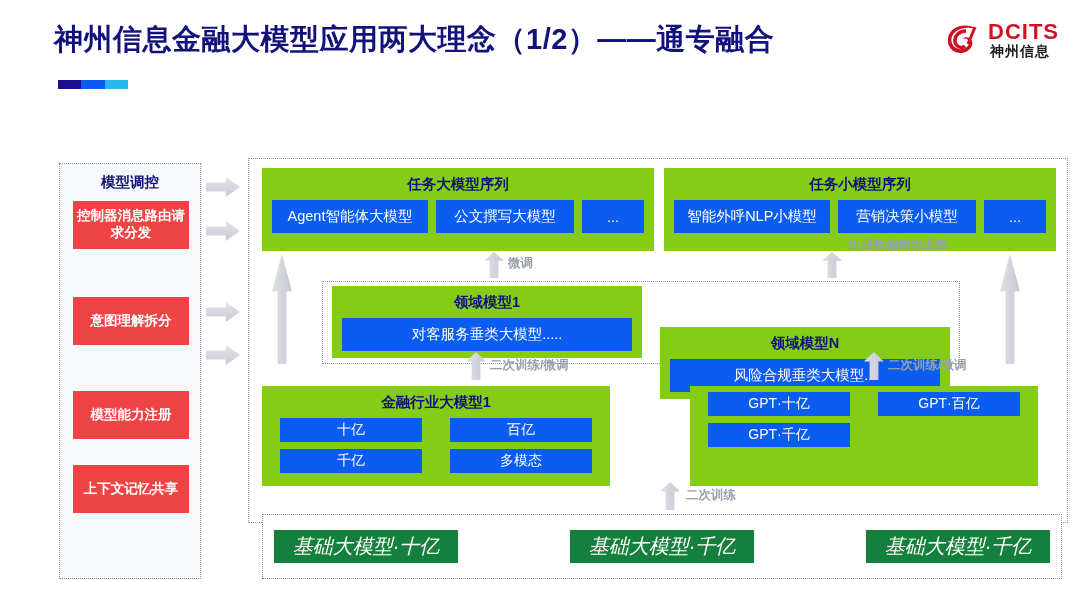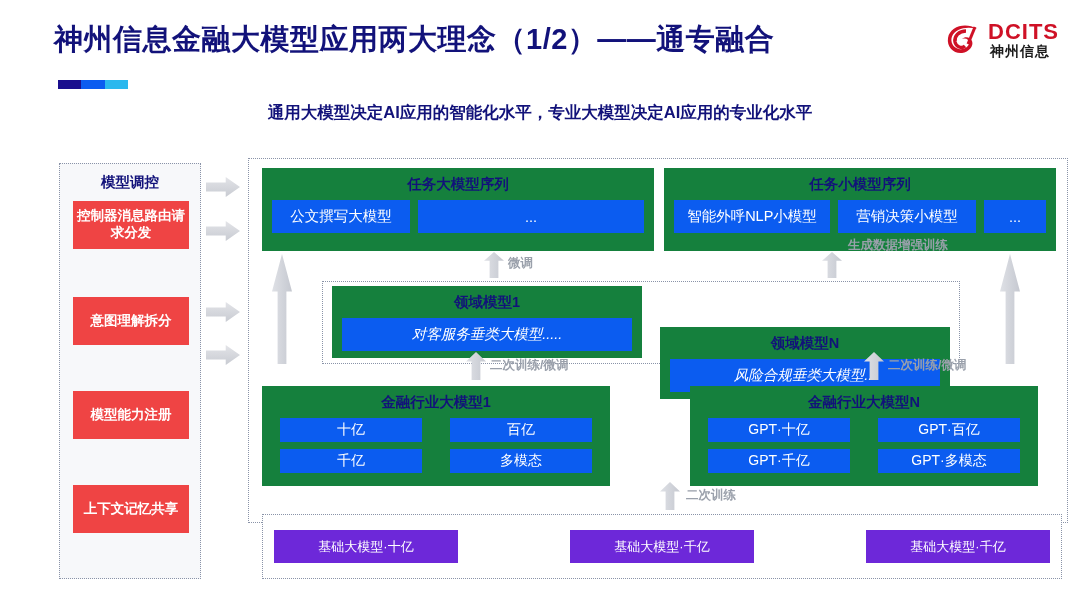--- a/index.html
+++ b/index.html
@@ -57,21 +57,21 @@
   .side-btn {
     position: absolute; left: 13px; width: 116px;
     background: #ef4444; color: #fff;
     font-size: 13.5px; font-weight: bold;
     display: flex; align-items: center; justify-content: center;
     text-align: center; line-height: 1.25; padding: 0 4px;
   }
   .sb0 { top: 37px;  height: 48px; }
   .sb1 { top: 133px; height: 48px; }
   .sb2 { top: 227px; height: 48px; }
-  .sb3 { top: 321px; height: 48px; }
+  .sb3 { top: 301px; height: 48px; }
 
   
   .arrow-r {
     position: absolute; left: 206px; width: 34px; height: 20px;
     background: linear-gradient(180deg,#e3e4e8 0%, #c8cbd2 100%);
     clip-path: polygon(0% 28%, 58% 28%, 58% 0%, 100% 50%, 58% 100%, 58% 72%, 0% 72%);
   }
   .ar0 { top: 177px; }
   .ar1 { top: 221px; }
   .ar2 { top: 302px; }
@@ -83,21 +83,21 @@
     width: 820px; height: 365px;
     border: 1px dotted #8a93a8; background: #fff;
   }
   .base-frame {
     position: absolute; left: 262px; top: 514px;
     width: 800px; height: 65px;
     border: 1px dotted #8a93a8; background: #fff;
   }
 
   
-  .panel { position: absolute; background: #15803d; }
+  .panel { position: absolute; background: #84cc16; }
   .panel-title {
     text-align: center; font-size: 14.5px; font-weight: bold;
     color: #12127a; padding-top: 7px;
   }
   .chips { display: flex; gap: 8px; padding: 6px 10px 9px 10px; }
   .chip {
     background: #0b5cf0; color: #fff;
     font-size: 14.5px; height: 33px;
     display: flex; align-items: center; justify-content: center;
     white-space: nowrap; padding: 0 6px;
@@ -111,42 +111,42 @@
   .p-task-big .c2, .p-task-small .c2 { flex: 1 1 auto; }
 
   
   .domain-frame {
     position: absolute; left: 322px; top: 281px;
     width: 638px; height: 83px;
     border: 1px dotted #8a93a8; background: #fff;
   }
   .p-domain1 { left: 332px; top: 286px; width: 310px; height: 72px; }
   .p-domainN { left: 660px; top: 286px; width: 290px; height: 72px; margin-top: 41px; }
-  .p-domain1 .chips .c0, .p-domainN .chips .c0 { flex: 1 1 auto; font-style: italic; }
+  .p-domain1 .chips .c0, .p-domainN .chips .c0 { flex: 1 1 auto; }
 
   
   .p-ind1 { left: 262px; top: 386px; width: 348px; height: 100px; }
   .p-indN { left: 690px; top: 386px; width: 348px; height: 100px; }
   .grid2 {
     display: grid; grid-template-columns: 1fr 1fr;
     gap: 7px 28px; padding: 6px 18px 9px 18px; text-align: center;
   }
   .grid2 .chip { height: 24px; font-size: 14px; }
 
   
   .base-row {
     position: absolute; left: 262px; top: 514px;
     width: 800px; height: 65px;
     display: flex; align-items: center; justify-content: space-between;
     padding: 0 12px;
   }
   .base-chip {
-    background: #6d28d9; color: #fff; font-size: 13px;
+    background: #15803d; color: #fff; font-size: 20px;
     height: 33px; width: 184px;
-    display: flex; align-items: center; justify-content: center;
+    display: flex; align-items: center; justify-content: center; font-style: italic;
   }
 
   
   .arrow-u {
     position: absolute; width: 20px;
     background: linear-gradient(90deg,#dfe1e6 0%, #c5c8d0 100%);
     clip-path: polygon(28% 100%, 28% 34%, 0% 34%, 50% 0%, 100% 34%, 72% 34%, 72% 100%);
   }
   .cap {
     position: absolute; font-size: 12.5px; font-weight: bold; color: #9aa0ab;
@@ -173,21 +173,20 @@
 <body>
 
 <div class="slide">
 
   <div class="title">神州信息金融大模型应用两大理念（1/2）——通专融合</div>
   <div class="accent-bar">
     <i class="ab1"></i>
     <i class="ab2"></i>
     <i class="ab3"></i>
   </div>
-  <div class="subtitle">通用大模型决定AI应用的智能化水平，专业大模型决定AI应用的专业化水平</div>
 
   <div class="logo">
     <svg class="mark" viewBox="0 0 40 40">
       <path d="M33 9 C22 2, 6 6, 4 18 C2.5 27, 10 34, 18 33 C25 32, 30 26, 28 21 C26.5 17, 21 16, 18 19
                C22 17.5, 25 19.5, 25 22.5 C25 27, 20 30, 15 29 C9 27.8, 6 22, 8 16.5 C11 8.5, 23 6, 33 9 Z" fill="#cf1126"></path>
       <path d="M22 11 C15 11, 10 16, 11 22 C12 27, 18 29, 21 26" fill="none" stroke="#cf1126" stroke-width="3.4"></path>
       <path d="M31 7 L24 24" fill="none" stroke="#cf1126" stroke-width="3"></path>
     </svg>
     <div class="wordmark">DCITS</div>
     <div class="cnmark">神州信息</div>
@@ -204,20 +203,21 @@
   <div class="arrow-r ar0"></div>
   <div class="arrow-r ar1"></div>
   <div class="arrow-r ar2"></div>
   <div class="arrow-r ar3"></div>
 
   <div class="main-frame"></div>
 
   <div class="panel p-task-big">
     <div class="panel-title">任务大模型序列</div>
     <div class="chips">
+      <div class="chip c0">Agent智能体大模型</div>
       <div class="chip c1">公文撰写大模型</div>
       <div class="chip c2">...</div>
     </div>
   </div>
 
   <div class="panel p-task-small">
     <div class="panel-title">任务小模型序列</div>
     <div class="chips">
       <div class="chip c0">智能外呼NLP小模型</div>
       <div class="chip c1">营销决策小模型</div>
@@ -242,26 +242,24 @@
   <div class="panel p-ind1">
     <div class="panel-title">金融行业大模型1</div>
     <div class="grid2">
       <div class="chip">十亿</div>
       <div class="chip">百亿</div>
       <div class="chip">千亿</div>
       <div class="chip">多模态</div>
     </div>
   </div>
   <div class="panel p-indN">
-    <div class="panel-title">金融行业大模型N</div>
     <div class="grid2">
       <div class="chip">GPT·十亿</div>
       <div class="chip">GPT·百亿</div>
       <div class="chip">GPT·千亿</div>
-      <div class="chip">GPT·多模态</div>
     </div>
   </div>
 
   <div class="base-frame"></div>
   <div class="base-row">
     <div class="base-chip">基础大模型·十亿</div>
     <div class="base-chip">基础大模型·千亿</div>
     <div class="base-chip">基础大模型·千亿</div>
   </div>
 

